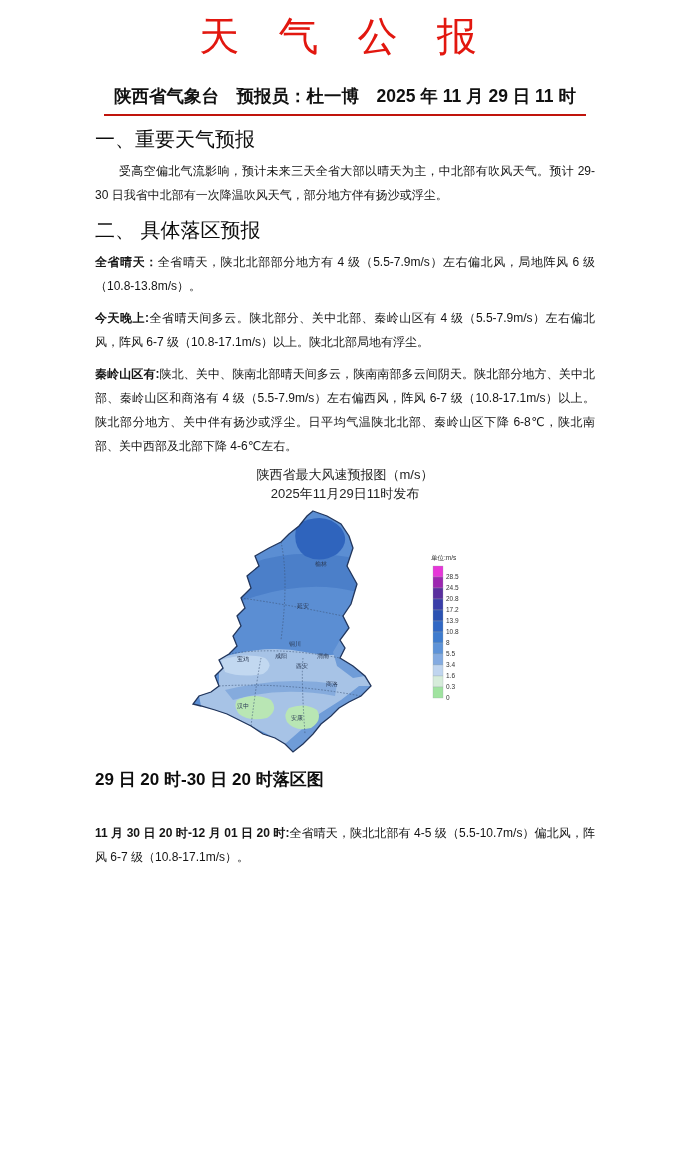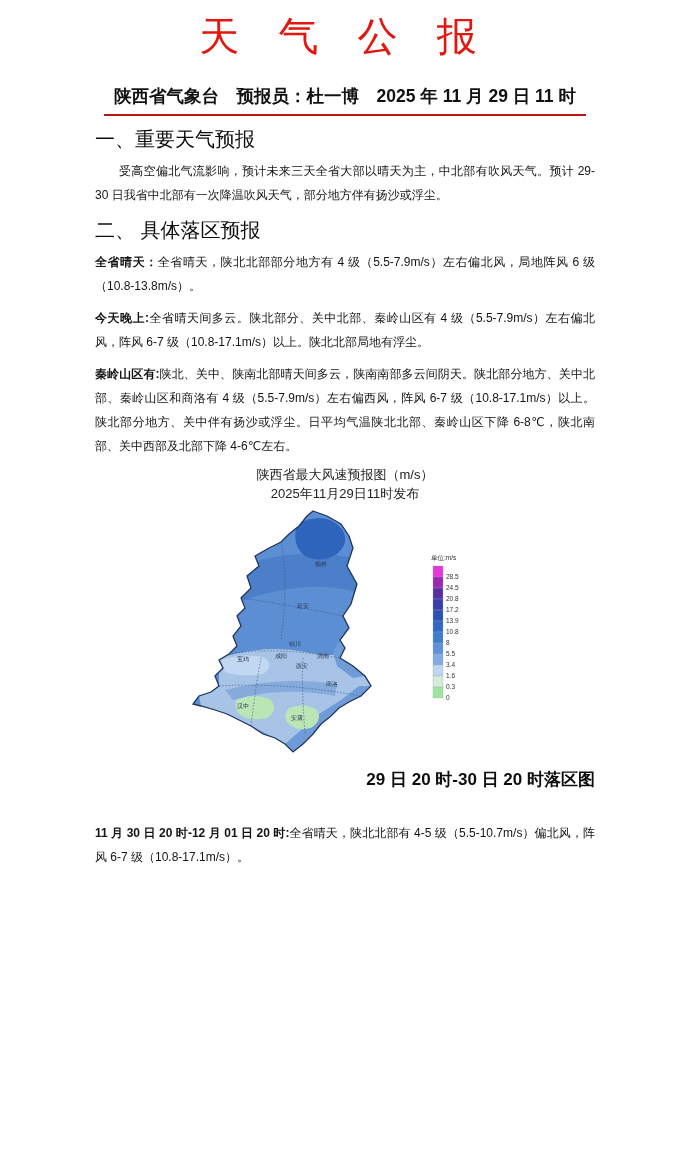--- a/index.html
+++ b/index.html
@@ -18,21 +18,21 @@
     display:inline-block;font-weight:bold;font-size:17.5px;color:#111;
     padding:0 10px 6px;border-bottom:2px solid #c0140c;white-space:nowrap;
   }
   .heading{font-weight:normal;font-size:20px;margin:10px 0 6px;color:#0d0d0d;}
   .para{font-size:12px;line-height:2.0;text-align:justify;margin:0 0 8px;}
   .para.indent{text-indent:2em;}
   .lead{font-weight:bold;}
   .figure{text-align:center;margin-top:8px;}
   .fig-title{font-size:13px;line-height:1.45;color:#222;}
   .map-svg{display:block;margin:4px auto 0;}
-  .caption{text-align:right;font-weight:bold;font-size:17px;margin:8px 0 30px;color:#0d0d0d;}
+  .caption{text-align:left;font-weight:bold;font-size:17px;margin:8px 0 30px;color:#0d0d0d;}
   .footer .para{margin-bottom:6px;}
 </style>
 </head>
 <body>
 
 <div class="doc">
 
   <div class="title">天 气 公 报</div>
 
   <div class="subtitle-wrap">

